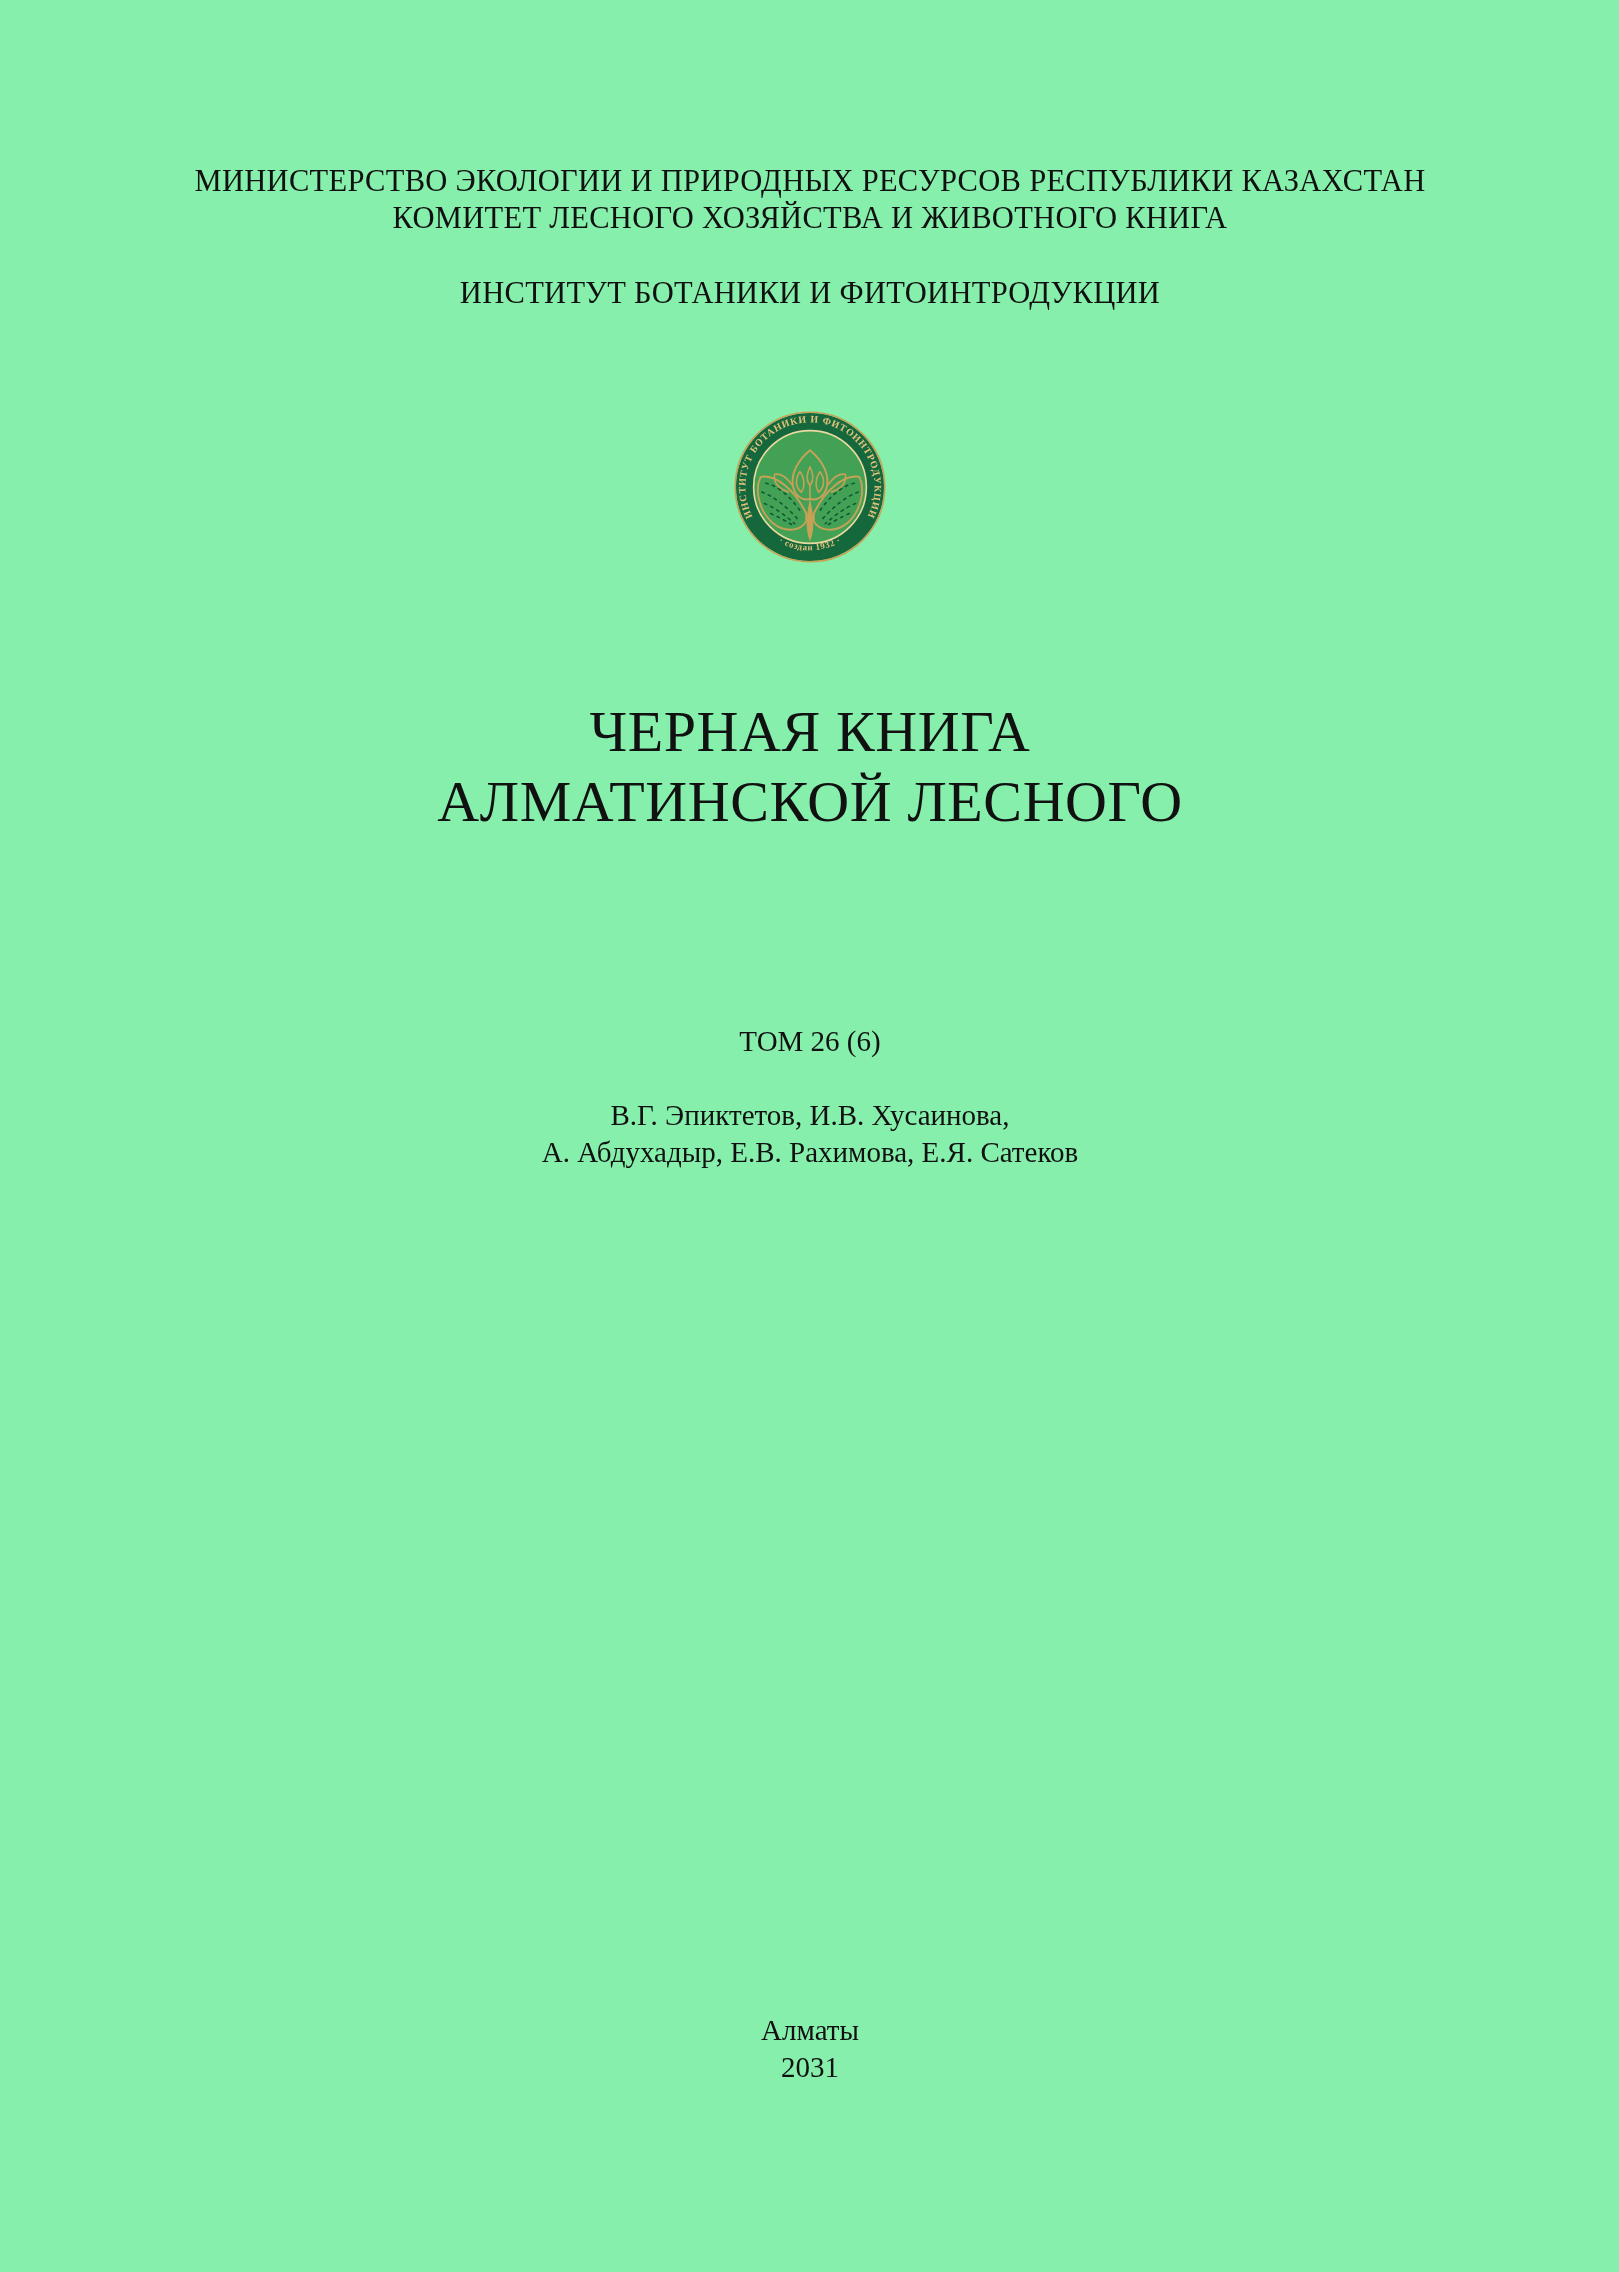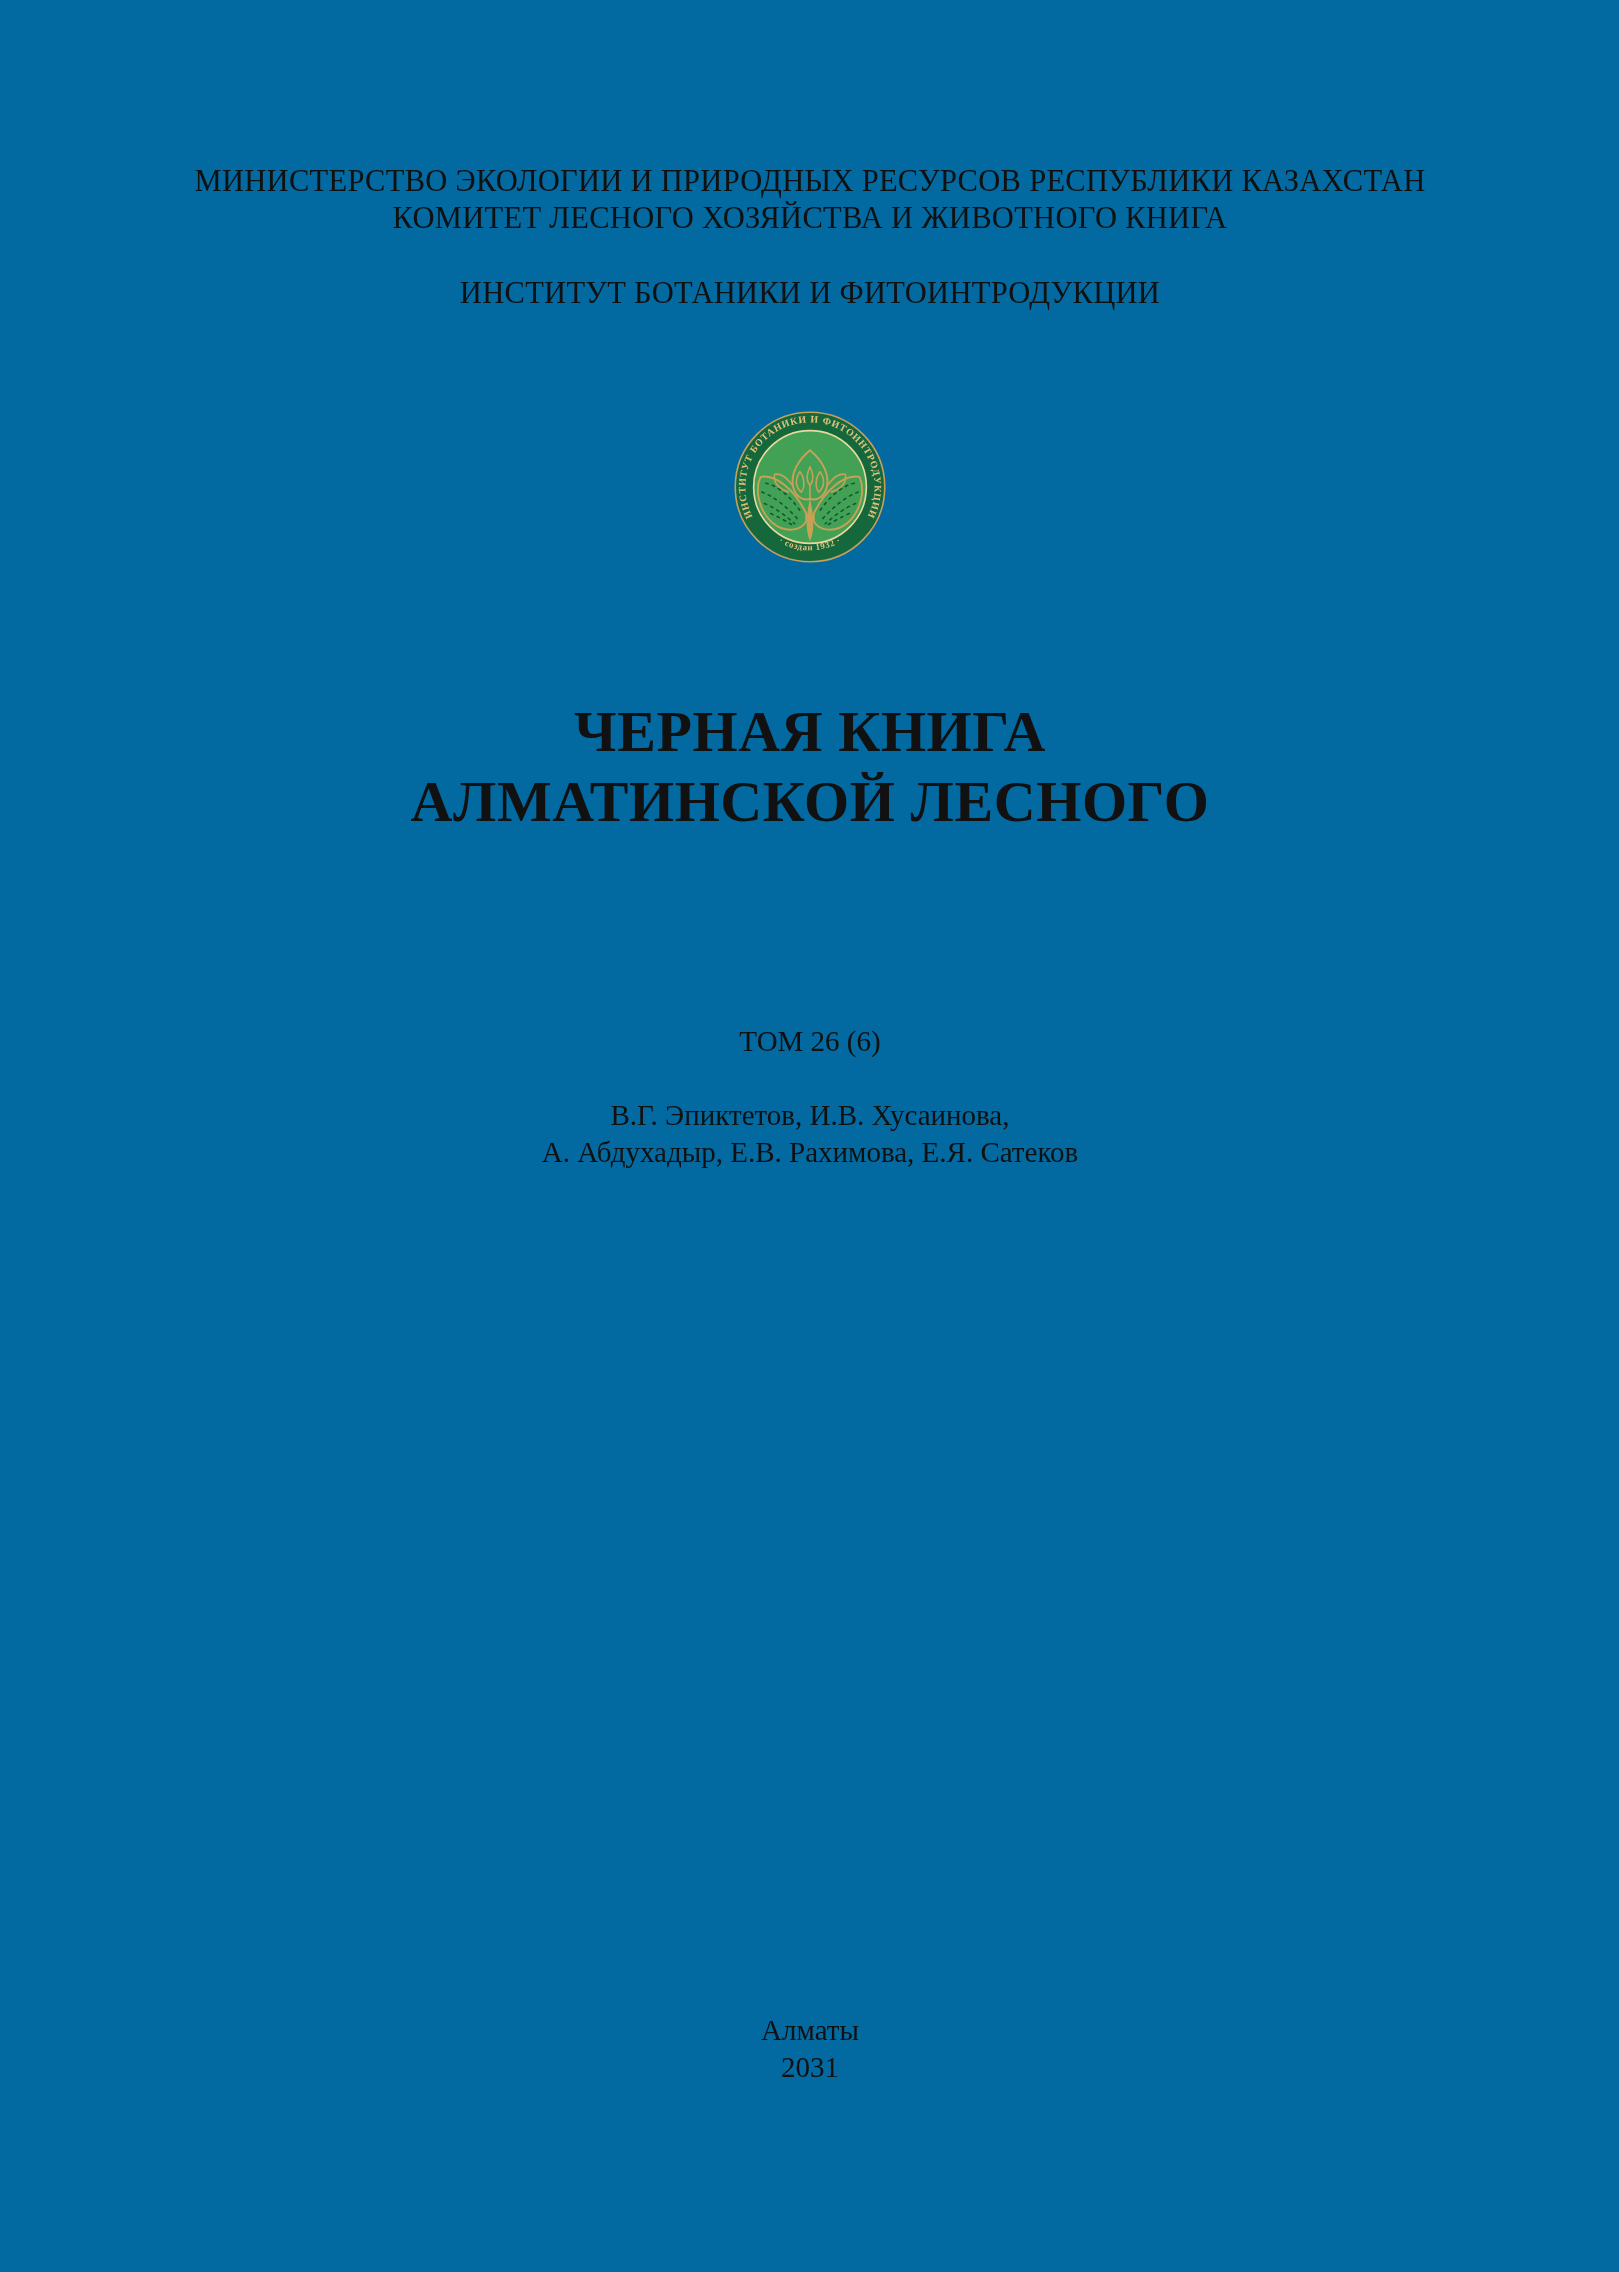--- a/index.html
+++ b/index.html
@@ -1,29 +1,29 @@
 <!DOCTYPE html>
 <html style="font-size:10.2px"><head>
 <meta charset="utf-8">
 <style>
   html, body { margin: 0; padding: 0; background: #ffffff; }
   .page {
     position: relative;
     width: 1620px;
     height: 2273px;
-    background: #0369a1;
+    background: #86efac;
     font-family: "Liberation Serif", "DejaVu Serif", serif;
     color: #111111;
     overflow: hidden;
   }
   .center-text { position: absolute; left: 0; width: 100%; text-align: center; }
   .org-header { top: 163px; font-size: 30.5px; line-height: 37px; letter-spacing: 0.3px; }
   .institute-line { top: 274px; font-size: 30.5px; line-height: 38px; letter-spacing: 0.3px; }
   .logo-wrap { position: absolute; top: 411px; left: 50%; transform: translateX(-50%); width: 152px; height: 152px; }
-  .book-title { top: 697px; font-size: 58px; line-height: 70px; font-weight: bold; letter-spacing: 0.6px; }
+  .book-title { top: 697px; font-size: 58px; line-height: 70px; font-weight: normal; letter-spacing: 0.6px; }
   .volume-line { top: 1024px; font-size: 29px; line-height: 34px; font-weight: normal; }
   .authors-block { top: 1097px; font-size: 29px; line-height: 37px; }
   .imprint-block { top: 2012px; font-size: 29px; line-height: 37px; }
   .ring-text { font-family: "Liberation Serif", "DejaVu Serif", serif; font-weight: bold; }
 </style>
 </head>
 <body>
 
 <div class="page">
 

